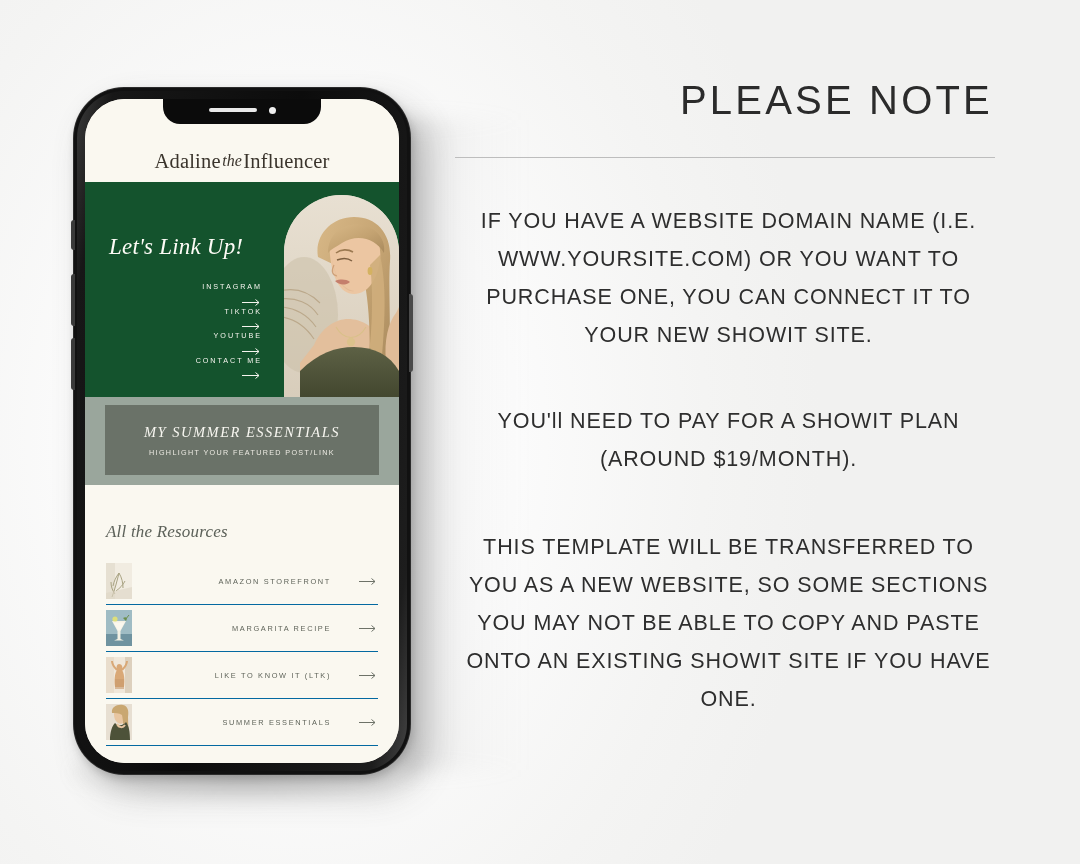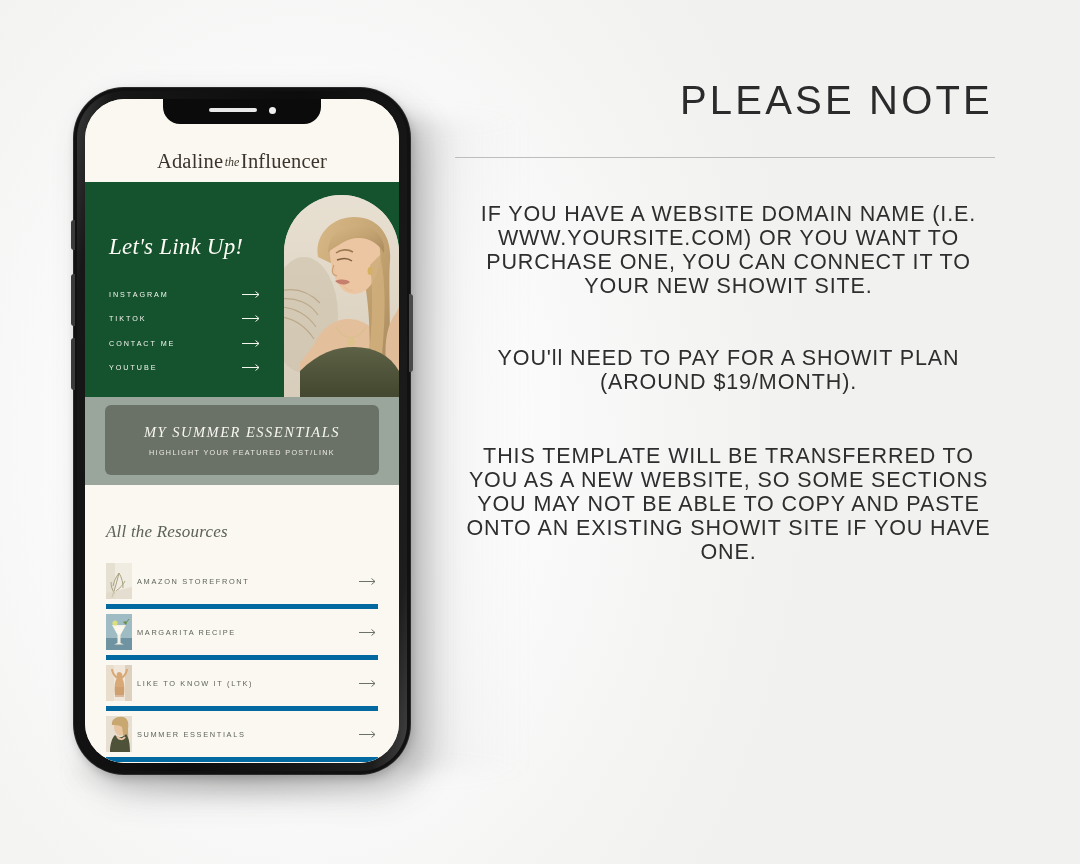--- a/index.html
+++ b/index.html
@@ -161,21 +161,21 @@
   }
   .brand-title {
     font-family: "Liberation Serif", serif;
     font-size: 20.5px;
     color: #3a342c;
     letter-spacing: 0.2px;
     white-space: nowrap;
   }
   .brand-title .the {
     font-style: italic;
-    font-size: 12px;
+    font-size: 16px;
     vertical-align: 2px;
     letter-spacing: 0;
     margin: 0 1.5px;
   }
 
   
   .hero {
     position: absolute;
     left: 0;
     top: 83px;
@@ -194,23 +194,24 @@
     letter-spacing: 0.2px;
   }
   .hero-links {
     position: absolute;
     left: 24px;
     top: 100px;
     width: 153px;
   }
   .hero-link {
     display: flex;
-    align-items: center;
+    align-items: flex-end;
     justify-content: space-between;
     height: 24.5px;
+    flex-direction: column;
   }
   .hero-link-label {
     font-size: 7.2px;
     letter-spacing: 1.95px;
     color: #f6f5ef;
     font-weight: 400;
   }
   .arrow-sm {
     width: 20px;
     height: 9px;
@@ -249,21 +250,20 @@
     top: 8px;
     width: 274px;
     height: 70px;
     background: #6a7268;
     display: flex;
     flex-direction: column;
     align-items: center;
     justify-content: center;
     gap: 7px;
     box-sizing: border-box;
-    border-radius: 6px;
   }
   .feature-title {
     font-family: "Liberation Serif", serif;
     font-style: italic;
     font-size: 14.5px;
     letter-spacing: 1.5px;
     color: #f7f6f0;
     white-space: nowrap;
   }
   .feature-sub {
@@ -291,22 +291,23 @@
     font-size: 17px;
     color: #5c6159;
     letter-spacing: 0.2px;
     margin-top: 37px;
   }
   .res-list { margin-top: 16px; }
   .res-row {
     display: flex;
     align-items: center;
     height: 46px;
-    border-bottom: 5px solid #0369a1;
-    gap: 5px;
+    border-bottom: 1px solid #0369a1;
+    gap: 28px;
+    text-align: right;
   }
   .res-thumb {
     width: 26px;
     height: 36px;
     flex: none;
     overflow: hidden;
     background: #efeadf;
   }
   .res-thumb svg { display: block; }
   .res-label {
@@ -346,21 +347,21 @@
   }
   .note-rule {
     margin-top: 37px;
     height: 1px;
     background: #bdbdbd;
     width: 100%;
   }
   .note-body { margin-top: 44px; }
   .note-para {
     font-size: 21.5px;
-    line-height: 24px;
+    line-height: 38px;
     letter-spacing: 0.9px;
     color: #2e2e2e;
     margin: 0 0 48px 7px;
   }
   .note-para:last-child { margin-bottom: 0; }
   .note-para.p2 { margin-bottom: 50px; }
   .note-para.p3 { margin-bottom: 50px; }
 </style>
 </head>
 <body>
@@ -400,28 +401,28 @@
             </svg>
           </div>
           <div class="hero-link">
             <span class="hero-link-label">TIKTOK</span>
             <svg class="arrow-sm" viewBox="0 0 20 9">
               <line x1="0" y1="4.5" x2="17" y2="4.5"></line>
                 <polyline points="13.5,1.5 17,4.5 13.5,7.5"></polyline>
             </svg>
           </div>
           <div class="hero-link">
-            <span class="hero-link-label">CONTACT ME</span>
+            <span class="hero-link-label">YOUTUBE</span>
             <svg class="arrow-sm" viewBox="0 0 20 9">
               <line x1="0" y1="4.5" x2="17" y2="4.5"></line>
                 <polyline points="13.5,1.5 17,4.5 13.5,7.5"></polyline>
             </svg>
           </div>
           <div class="hero-link">
-            <span class="hero-link-label">YOUTUBE</span>
+            <span class="hero-link-label">CONTACT ME</span>
             <svg class="arrow-sm" viewBox="0 0 20 9">
               <line x1="0" y1="4.5" x2="17" y2="4.5"></line>
                 <polyline points="13.5,1.5 17,4.5 13.5,7.5"></polyline>
             </svg>
           </div>
         </div>
 
         <div class="hero-photo">
           <svg width="115" height="202" viewBox="0 0 115 202">
             <defs>

